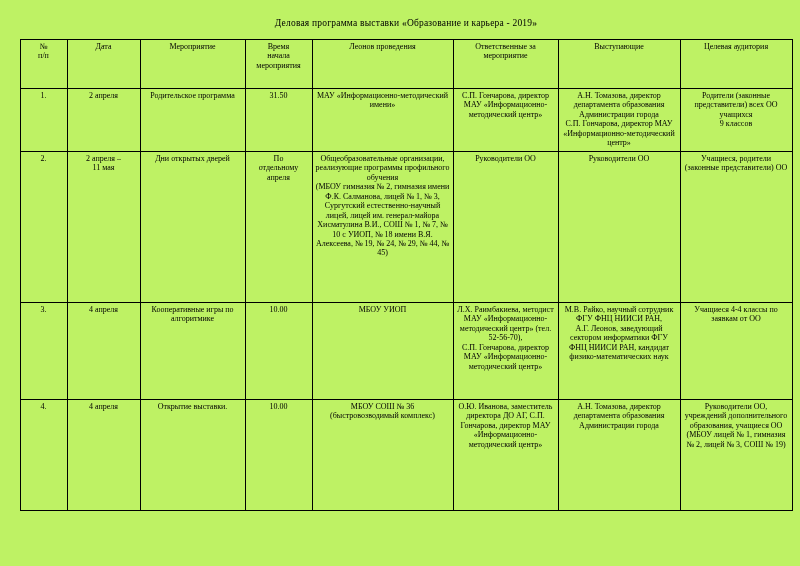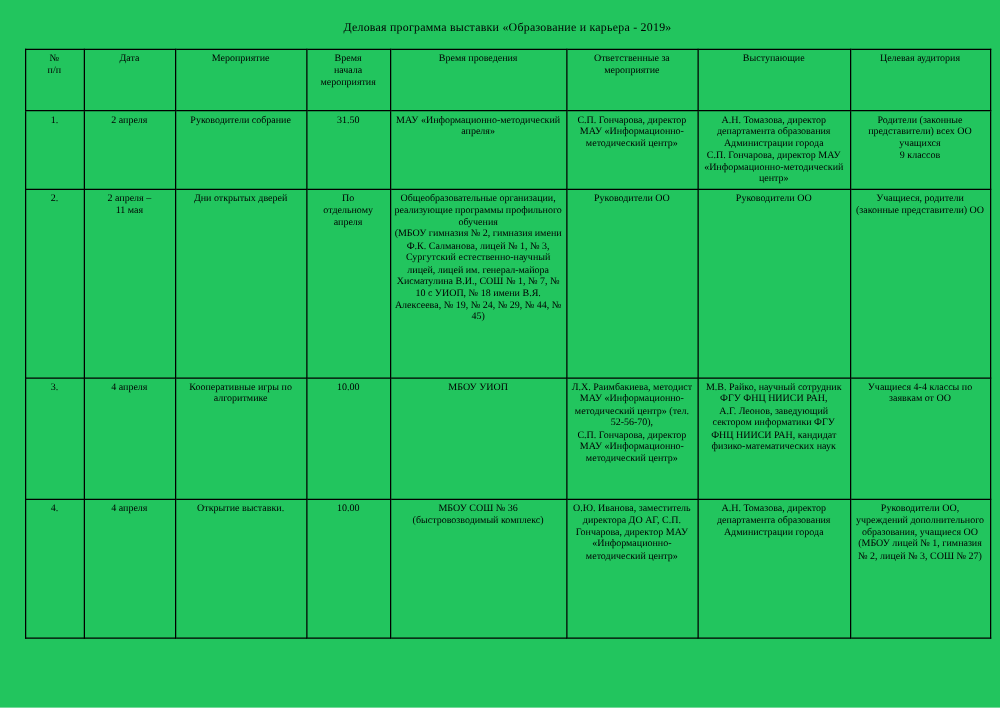--- a/index.html
+++ b/index.html
@@ -8,21 +8,21 @@
       height: 566px;
       background: #ffffff;
       color: #000000;
       font-family: "Liberation Serif", serif;
       position: relative;
       overflow: hidden;
     }
     .page {
       position: absolute;
       inset: 0;
-      background: #22c55e;
+      background: #bef264;
       padding-left: 12px;
     }
     .doc-title {
       text-align: center;
       font-size: 9.5px;
       padding-top: 18px;
       letter-spacing: 0.2px;
     }
     table.program {
       border-collapse: collapse;
@@ -71,35 +71,35 @@
 
     <thead>
       <tr>
         <th>№
 п/п</th>
         <th>Дата</th>
         <th>Мероприятие</th>
         <th>Время
 начала
 мероприятия</th>
-        <th>Время проведения</th>
+        <th>Леонов проведения</th>
         <th>Ответственные за
 мероприятие</th>
         <th>Выступающие</th>
         <th>Целевая аудитория</th>
       </tr>
     </thead>
 
     <tbody>
       <tr class="r1">
         <td>1.</td>
         <td>2 апреля</td>
-        <td>Руководители собрание</td>
+        <td>Родительское программа</td>
         <td>31.50</td>
-        <td>МАУ «Информационно-методический апреля»</td>
+        <td>МАУ «Информационно-методический имени»</td>
         <td>С.П. Гончарова, директор МАУ «Информационно-методический центр»</td>
         <td>А.Н. Томазова, директор департамента образования Администрации города
 С.П. Гончарова, директор МАУ «Информационно-методический центр»</td>
         <td>Родители (законные представители) всех ОО учащихся
 9 классов</td>
       </tr>
 
       <tr class="r2">
         <td>2.</td>
         <td>2 апреля –
@@ -130,18 +130,18 @@
 
       <tr class="r4">
         <td>4.</td>
         <td>4 апреля</td>
         <td>Открытие выставки.</td>
         <td>10.00</td>
         <td>МБОУ СОШ № 36 (быстровозводимый комплекс)</td>
         <td>О.Ю. Иванова, заместитель директора ДО АГ, С.П. Гончарова, директор МАУ «Информационно-методический центр»</td>
         <td>А.Н. Томазова, директор департамента образования Администрации города</td>
         <td>Руководители ОО, учреждений дополнительного образования, учащиеся ОО
-(МБОУ лицей № 1, гимназия № 2, лицей № 3, СОШ № 27)</td>
+(МБОУ лицей № 1, гимназия № 2, лицей № 3, СОШ № 19)</td>
       </tr>
     </tbody>
   </table>
 
 </div>
 
 </body></html>

